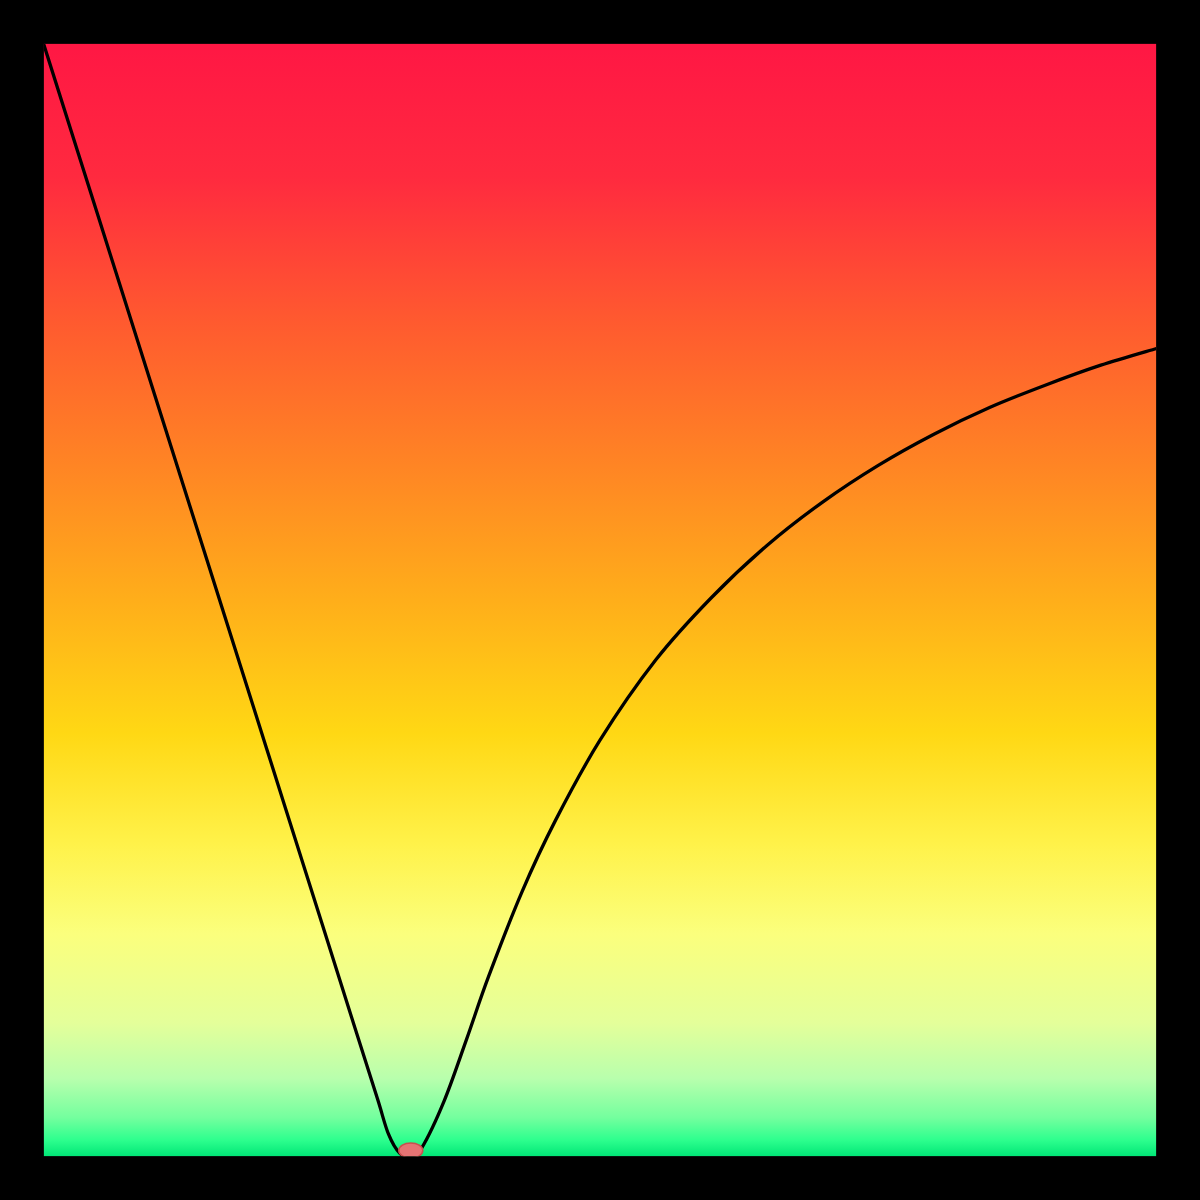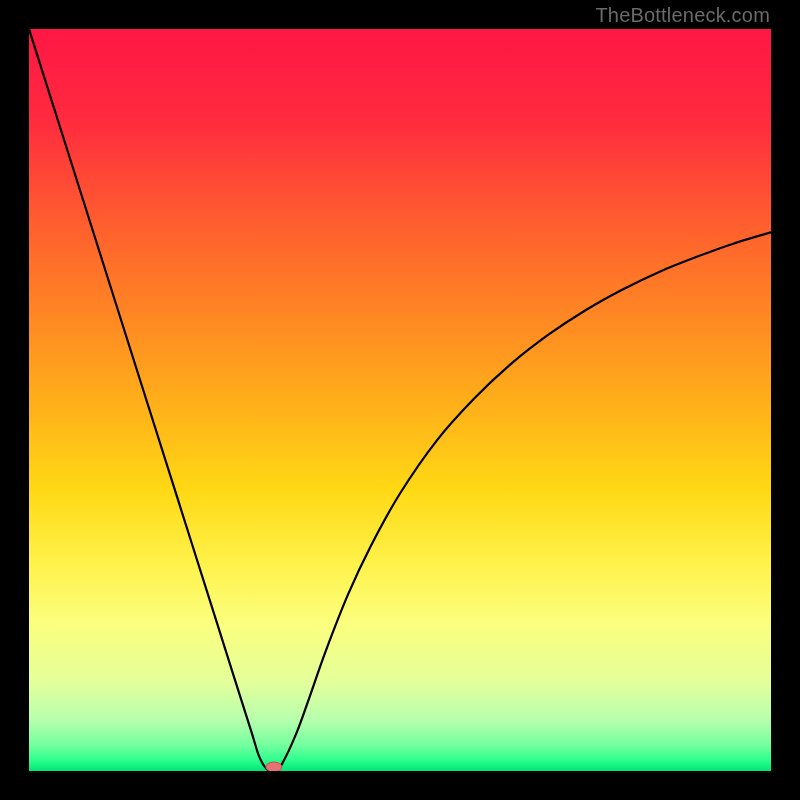--- a/index.html
+++ b/index.html
@@ -35,21 +35,20 @@
     color: #6a6a6a;
     font-weight: 500;
     letter-spacing: 0.2px;
   }
   svg { display: block; }
 </style>
 </head>
 <body>
 
 <div class="frame">
-  <div class="watermark">TheBottleneck.com</div>
   <div class="plot">
     <svg id="chart-svg" width="742" height="742" viewBox="0 0 742 742" preserveAspectRatio="none">
       <defs>
         <linearGradient id="bg-grad" x1="0" y1="0" x2="0" y2="1">
             <stop offset="0%" stop-color="#ff1744"></stop>
             <stop offset="12%" stop-color="#ff2a3f"></stop>
             <stop offset="25%" stop-color="#ff5a2f"></stop>
             <stop offset="38%" stop-color="#ff8524"></stop>
             <stop offset="50%" stop-color="#ffae1a"></stop>
             <stop offset="62%" stop-color="#ffd814"></stop>

